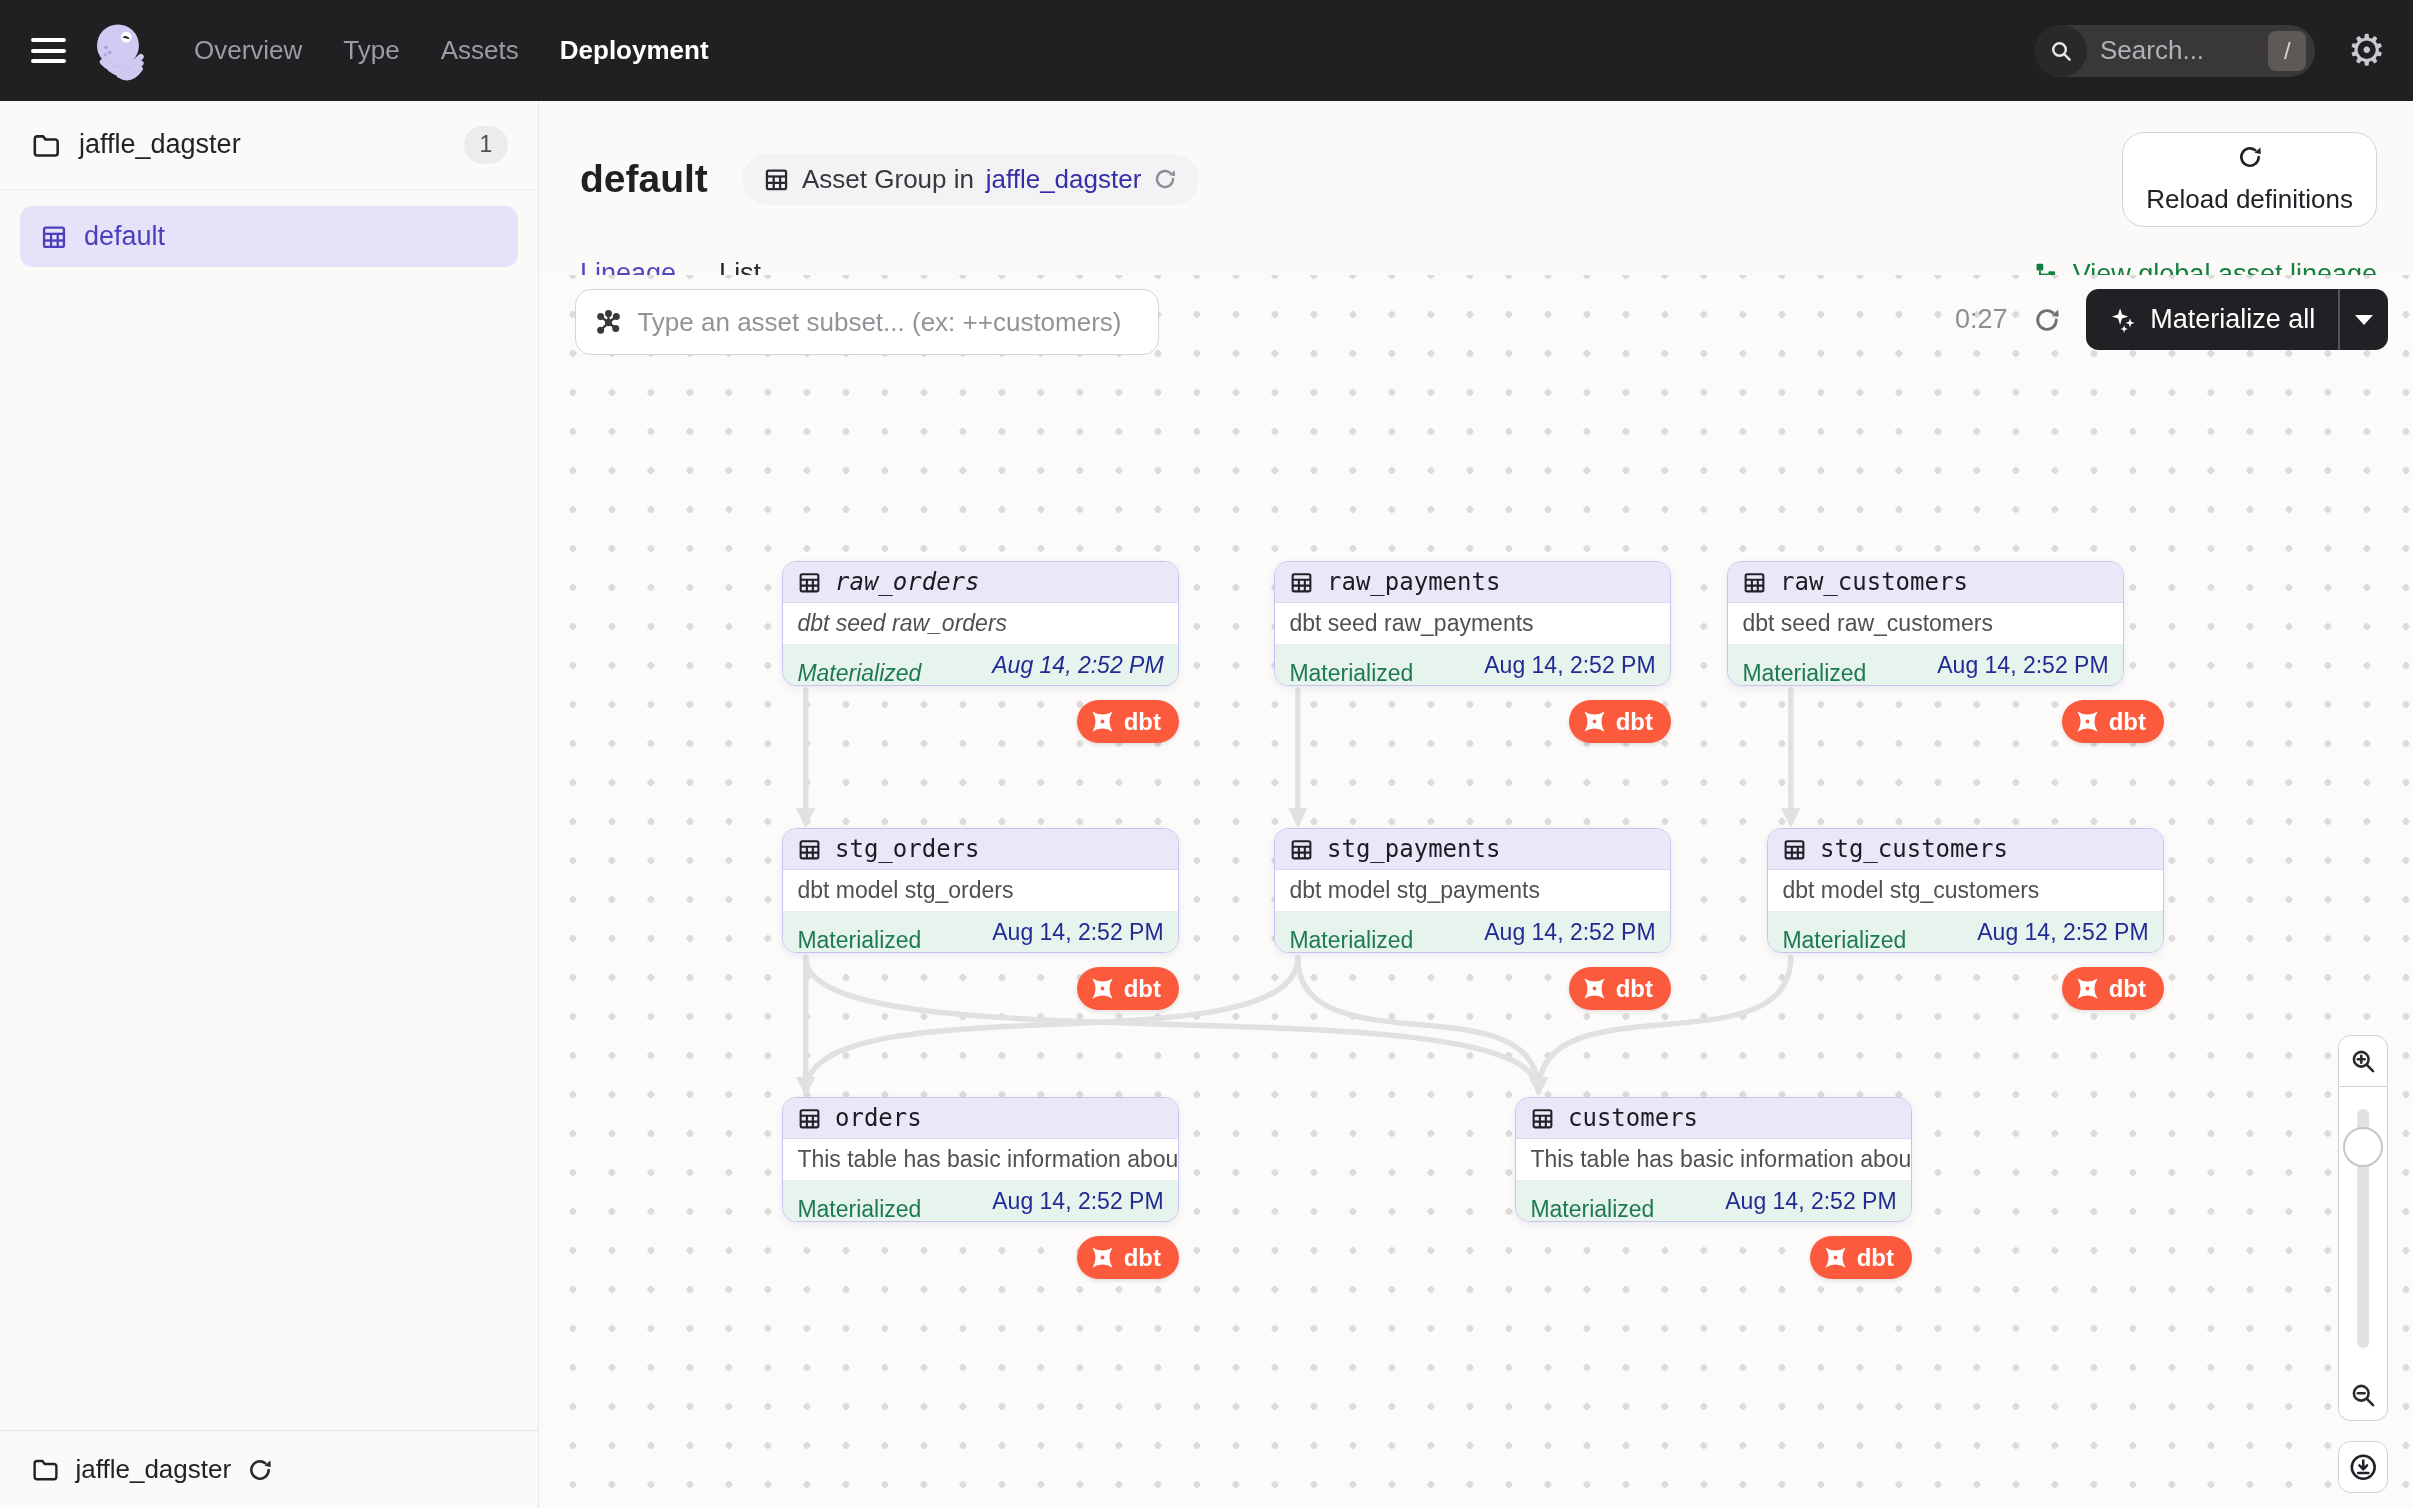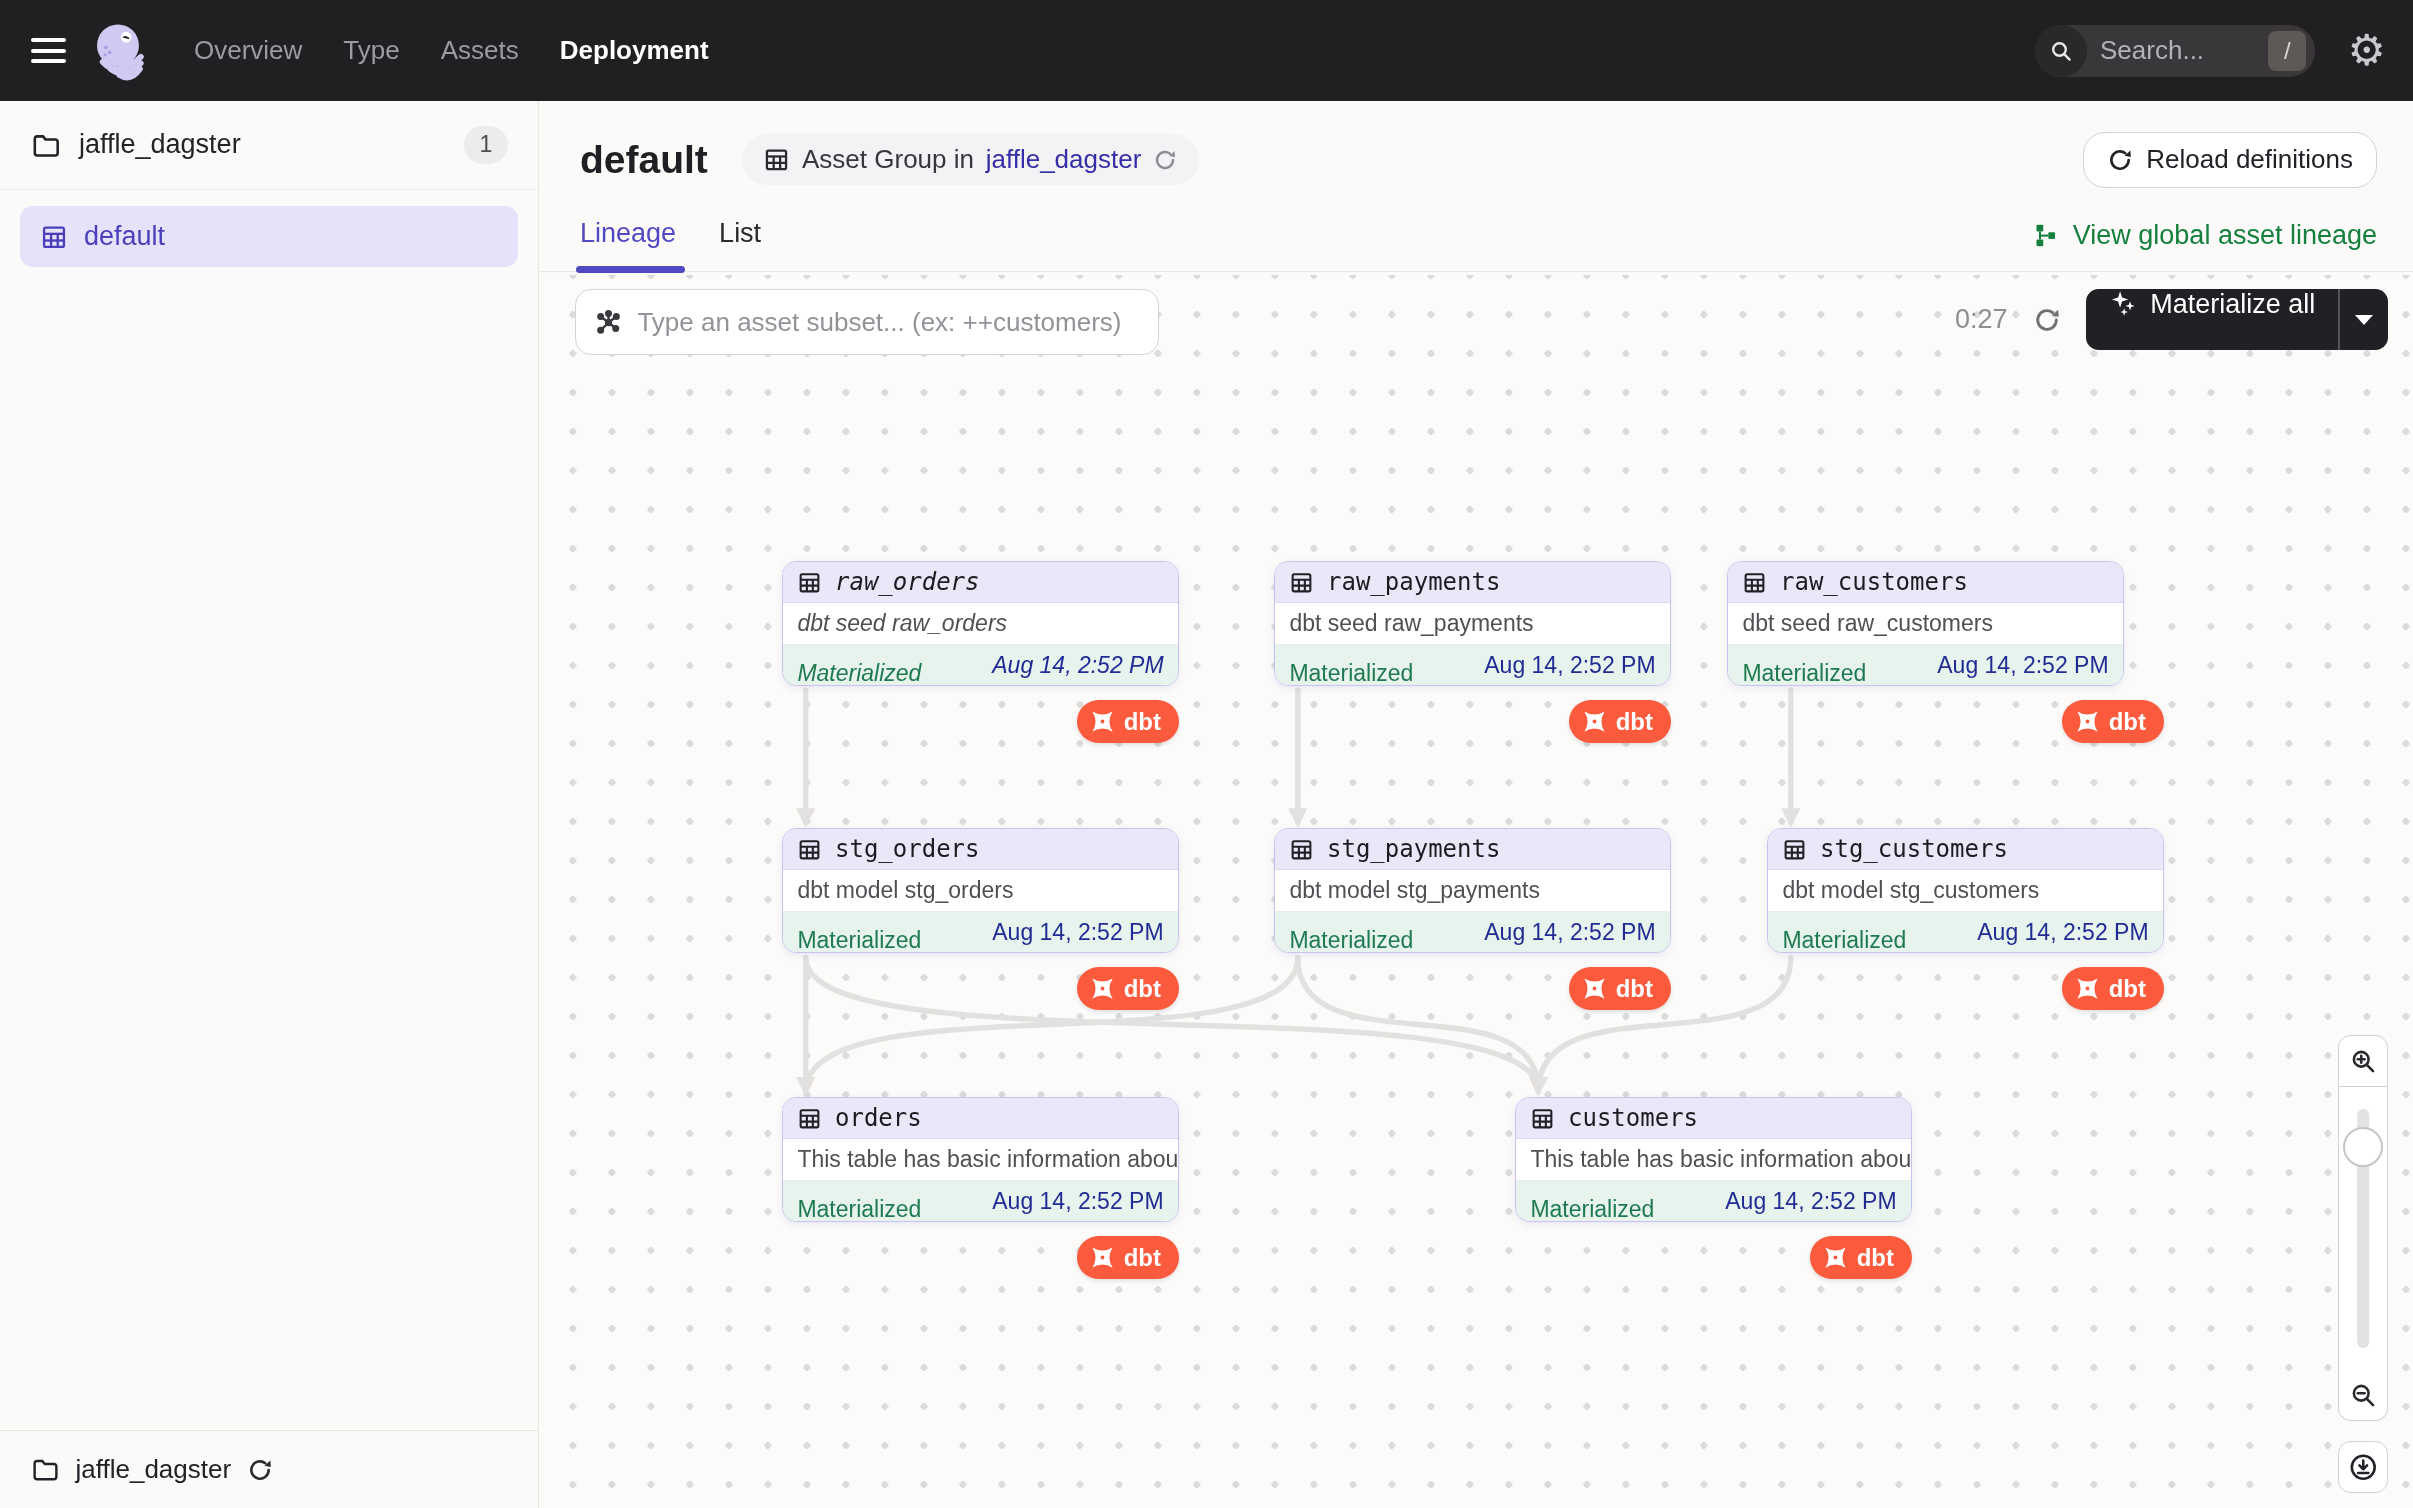--- a/index.html
+++ b/index.html
@@ -67,21 +67,21 @@
   .title-row { display:flex; align-items:center; }
   .page-title { font-size:39px; font-weight:bold; color:#211f24; }
   .group-tag {
     margin-left:34px; background:#f3f2f4; border-radius:29px; padding:10px 21.5px;
     display:flex; align-items:center; gap:11.7px; font-size:26px; color:#39373c;
   }
   .group-tag .tag-link { color:#342fa8; cursor:pointer; text-decoration:none; }
   .reload-btn {
     margin-left:auto; background:#fff; border:1.8px solid #d3d2d6; border-radius:22px;
     padding:11.7px 23px; display:flex; align-items:center; gap:13.5px; font-size:26px; color:#232127;
-    cursor:pointer; font-family:inherit;
+    cursor:pointer; font-family:inherit;flex-direction:column;
   }
   .tabs-row {
     margin:30.5px -36px 0 -41px; padding:0 36px 0 41px;
     display:flex; align-items:flex-end; border-bottom:1.8px solid #e8e7e5;
   }
   .tab { font-size:27px; padding-bottom:21.5px; cursor:pointer; position:relative; margin-right:43px; color:#2b292e; }
   .tab.active { color:#5149c1; font-weight:500; }
   .tab.active::after { content:""; position:absolute; left:-3.6px; right:-9px; bottom:-1.8px; height:6.3px; border-radius:3.6px; background:#5149c1; }
   .global-link {
     margin-left:auto; display:flex; align-items:center; gap:13.5px; padding-bottom:20px;
@@ -104,21 +104,21 @@
   .asset-filter input { border:none; outline:none; font-size:26px; flex:1; font-family:inherit; color:#232127; }
   .asset-filter input::placeholder { color:#949298; }
 
   .canvas-controls { position:absolute; right:25px; top:14.4px; display:flex; align-items:center; gap:25px; }
   .timer { font-size:27px; color:#8f8d92; }
   .refresh-small { color:#706e73; cursor:pointer; display:flex; }
   .materialize-btn {
     display:flex; align-items:stretch; background:#222024; border-radius:12.6px; color:#fff;
     height:61px; overflow:hidden; cursor:pointer;
   }
-  .materialize-main { display:flex; gap:13.5px; padding:0 23px; font-size:27px; font-weight:500; }
+  .materialize-main { display:flex; align-items:center; gap:13.5px; padding:0 23px; font-size:27px; font-weight:500; }
   .materialize-sep { width:1.8px; background:#55525a; }
   .materialize-caret { width:48px; display:flex; align-items:center; justify-content:center; }
   .caret-down { width:0; height:0; border-left:9px solid transparent; border-right:9px solid transparent; border-top:10.8px solid #fff; }
 
   
   .asset-node {
     position:absolute; width:397px; background:#fff;
     border:1.8px solid #c7c2ee; border-radius:14.4px; overflow:hidden;
     box-shadow:0 2.7px 7.2px rgba(90,80,190,0.10);
   }

